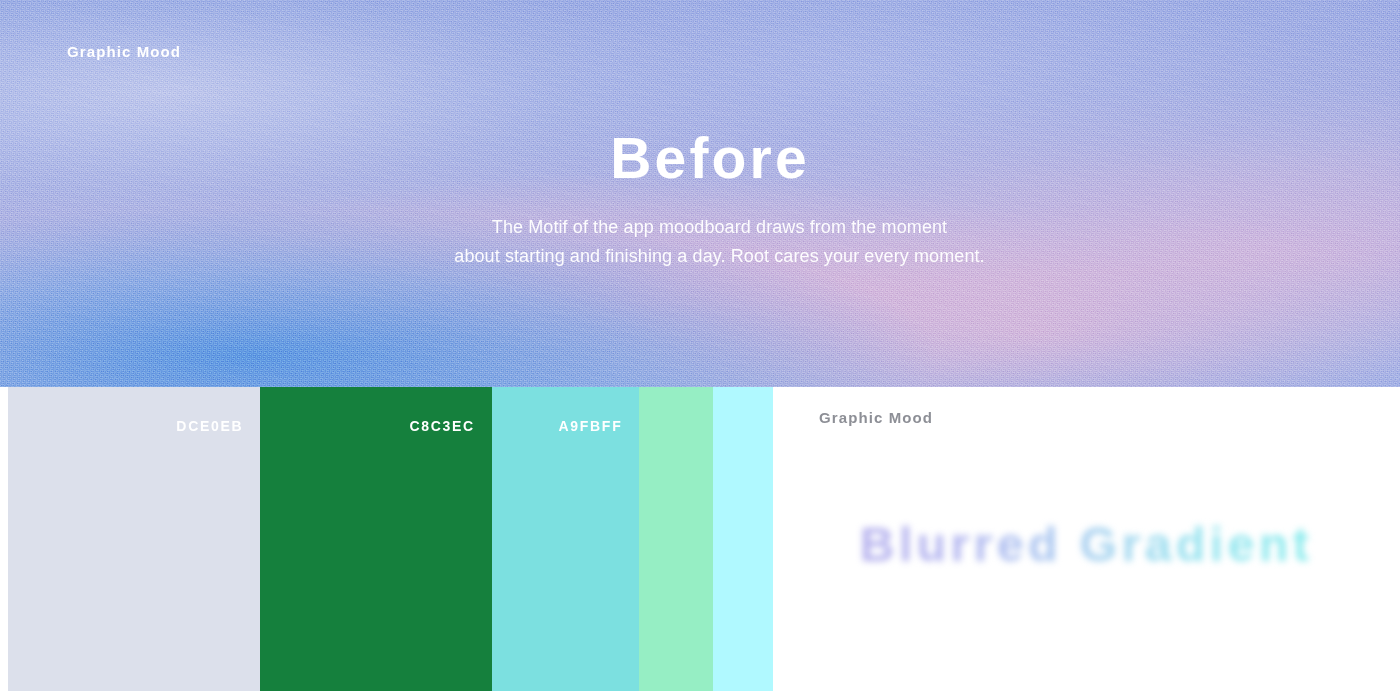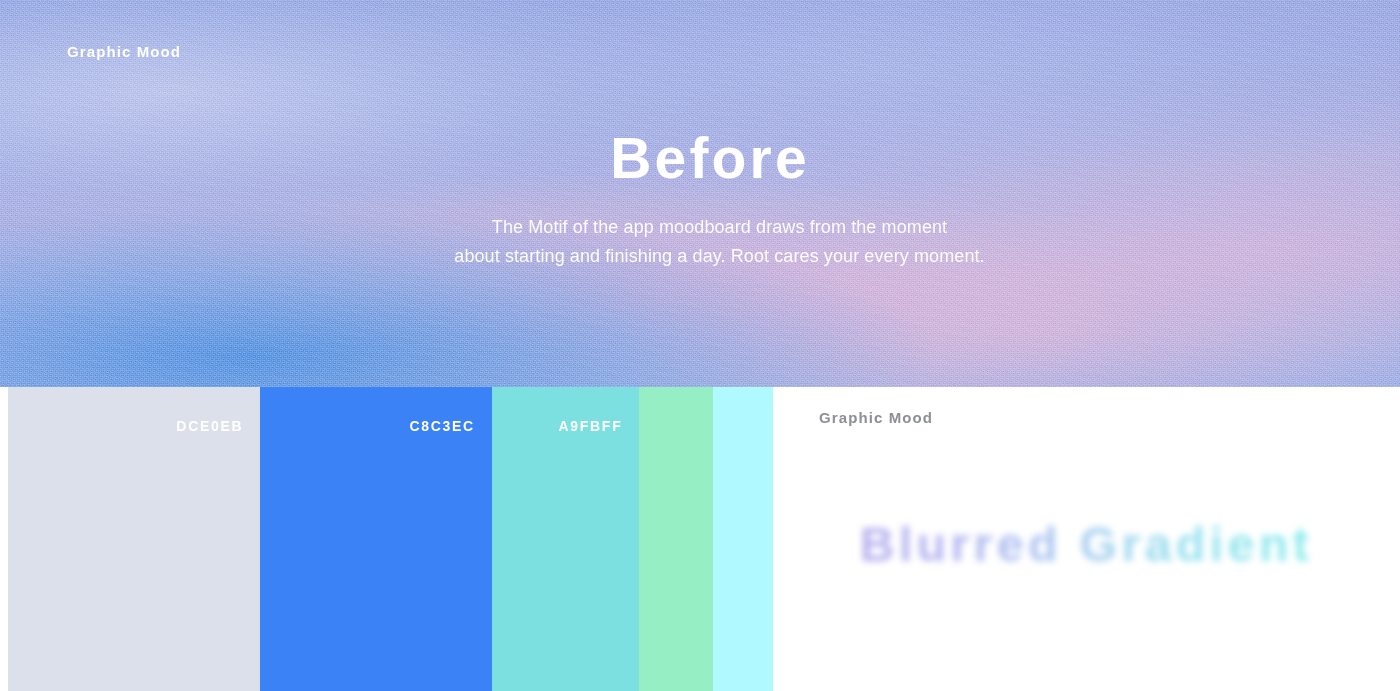--- a/index.html
+++ b/index.html
@@ -187,21 +187,21 @@
       </p>
     </div>
   </section>
 
   <section class="swatches">
 
     <div class="swatch sw-gray" style="background: rgb(220, 224, 235);">
       <span class="swatch-label">DCE0EB</span>
     </div>
 
-    <div class="swatch sw-purple" style="background: #3b82f6;">
+    <div class="swatch sw-purple" style="background: #15803d;">
       <span class="swatch-label">C8C3EC</span>
     </div>
 
     <div class="swatch sw-teal" style="background: rgb(124, 224, 224);">
       <span class="swatch-label">A9FBFF</span>
     </div>
 
     <div class="swatch sw-mint" style="background: rgb(150, 238, 196);"></div>
 
     <div class="swatch sw-cyan" style="background: rgb(176, 249, 255);"></div>

